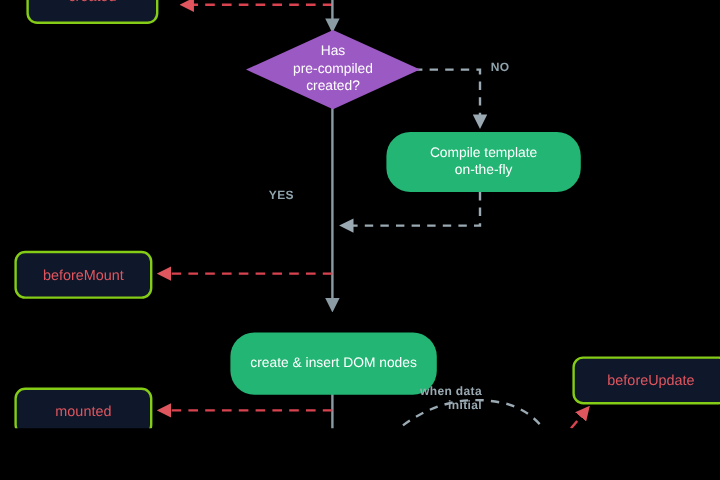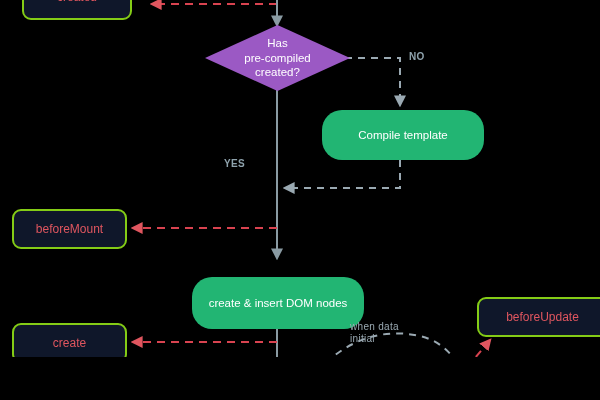--- a/index.html
+++ b/index.html
@@ -67,23 +67,23 @@
   }
   .edge-label {
     position: absolute;
     color: #8fa3ad;
     font-size: 10px;
     font-weight: bold;
     letter-spacing: 0.3px;
     white-space: nowrap;
   }
   .edge-label.plain {
-    font-weight: normal;
+    font-weight: bold;
     color: #9aa9b2;
-    text-align: left;
+    text-align: right;
     line-height: 1.2;
   }
 </style>
 </head>
 <body>
 
 <div id="stage">
 
   <svg id="edges" viewBox="0 0 600 400">
     <defs>
@@ -134,35 +134,36 @@
     </div>
   </div>
 
   <div class="edge-label" style="left:409px; top:51px;">NO</div>
 
   <div class="edge-label" style="left:224px; top:158px;">YES</div>
 
   <div class="node process-node" style="left:322px; top:110px; width:162px; height:50px;">
     <div>
       <div>Compile template</div>
+      <div>on-the-fly</div>
     </div>
   </div>
 
   <div class="node hook-node" style="left:12px; top:209px; width:115px; height:40px;">
     <span>beforeMount</span>
   </div>
 
   <div class="node process-node" style="left:192px; top:277px; width:172px; height:52px;">
     <div>
       <div>create &amp; insert DOM nodes</div>
     </div>
   </div>
 
   <div class="node hook-node" style="left:12px; top:323px; width:115px; height:40px;">
-    <span>create</span>
+    <span>mounted</span>
   </div>
 
   <div class="node hook-node" style="left:477px; top:297px; width:131px; height:40px;">
     <span>beforeUpdate</span>
   </div>
 
   <div class="edge-label plain" style="left:350px; top:321px;">
     <div>when data</div>
     <div>initial</div>
   </div>

